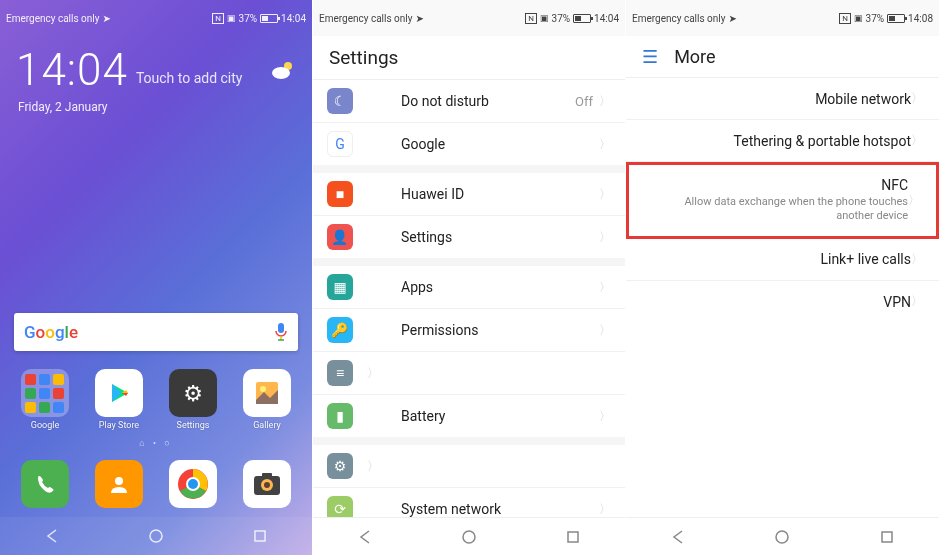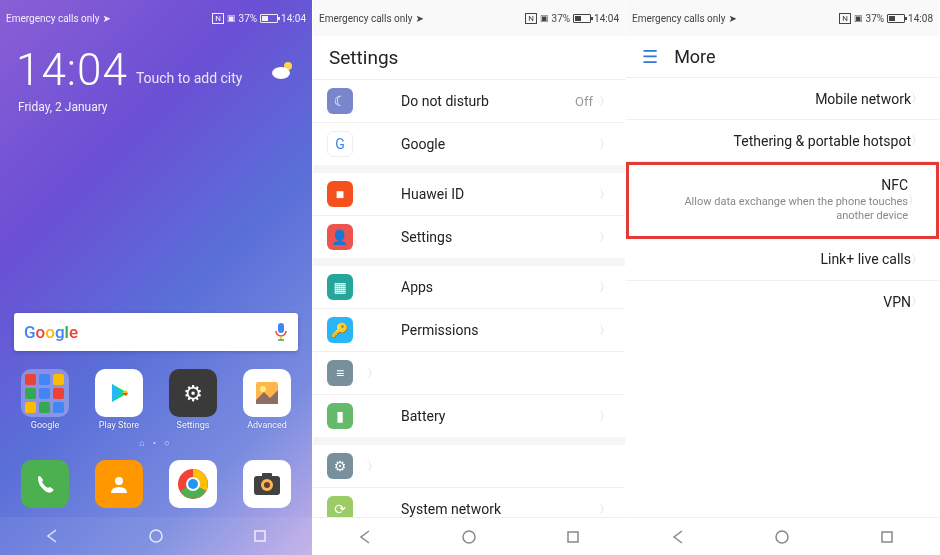--- a/index.html
+++ b/index.html
@@ -163,21 +163,21 @@
         <span class="app-label">Settings</span>
       </div>
       <div class="app">
         <div class="app-ic ic-gallery">
           <svg width="30" height="30" viewBox="0 0 30 30">
               <rect x="4" y="4" width="22" height="22" rx="2" fill="#FFB74D"></rect>
               <circle cx="11" cy="11" r="3" fill="#FFF176"></circle>
               <path d="M4 22 L12 14 L18 20 L26 12 L26 26 L4 26 Z" fill="#8D6E63"></path>
             </svg>
         </div>
-        <span class="app-label">Advanced</span>
+        <span class="app-label">Gallery</span>
       </div>
     </div>
     <div class="paginator">⌂ • ○</div>
     <div class="app-row">
       <div class="app">
         <div class="app-ic ic-phone">
           <svg width="22" height="22" viewBox="0 0 22 22">
               <path d="M5 3 Q4 3 4 5 Q4 12 10 17 Q15 22 19 18 Q20 17 19 16 L16 14 Q15 14 14 15 Q10 13 8 9 Q9 8 9 7 L7 4 Q6 3 5 3 Z" fill="#fff"></path>
             </svg>
         </div>

